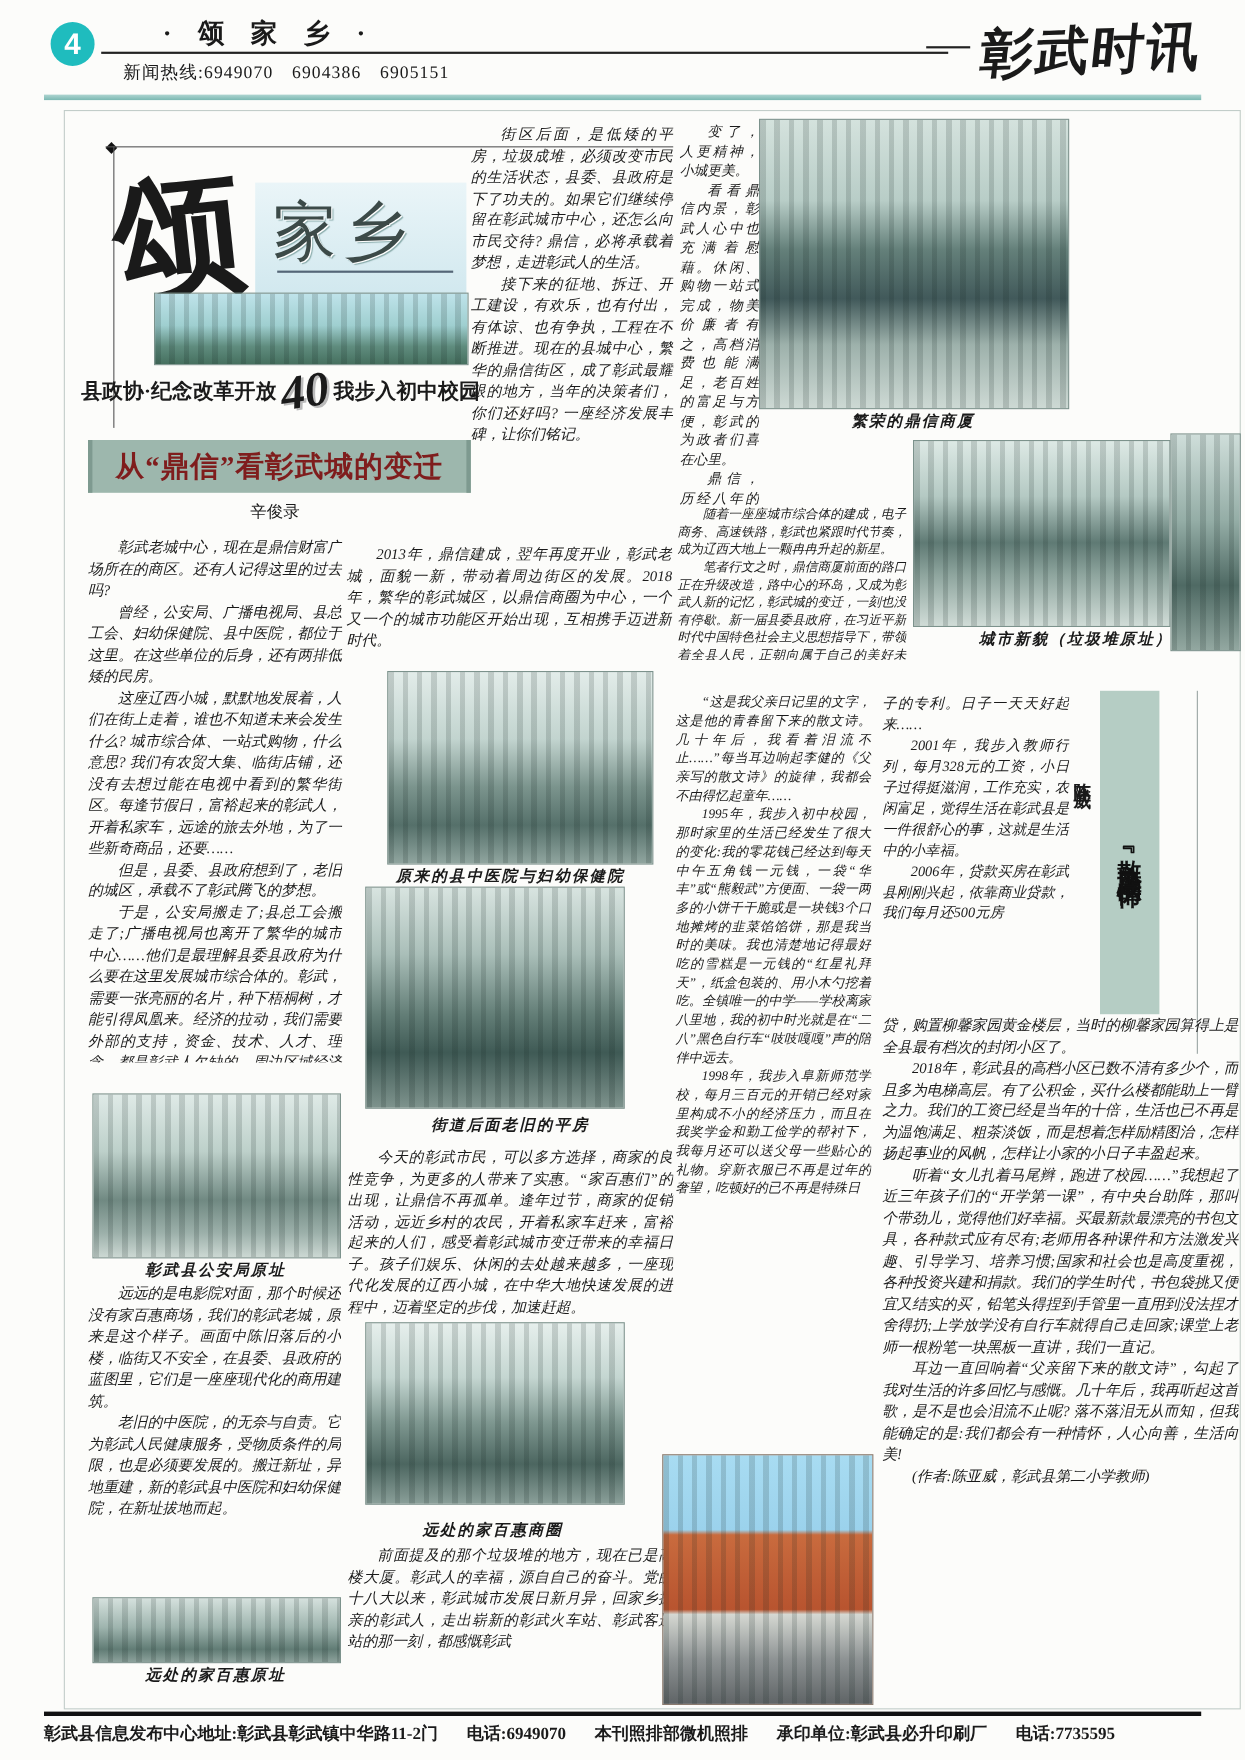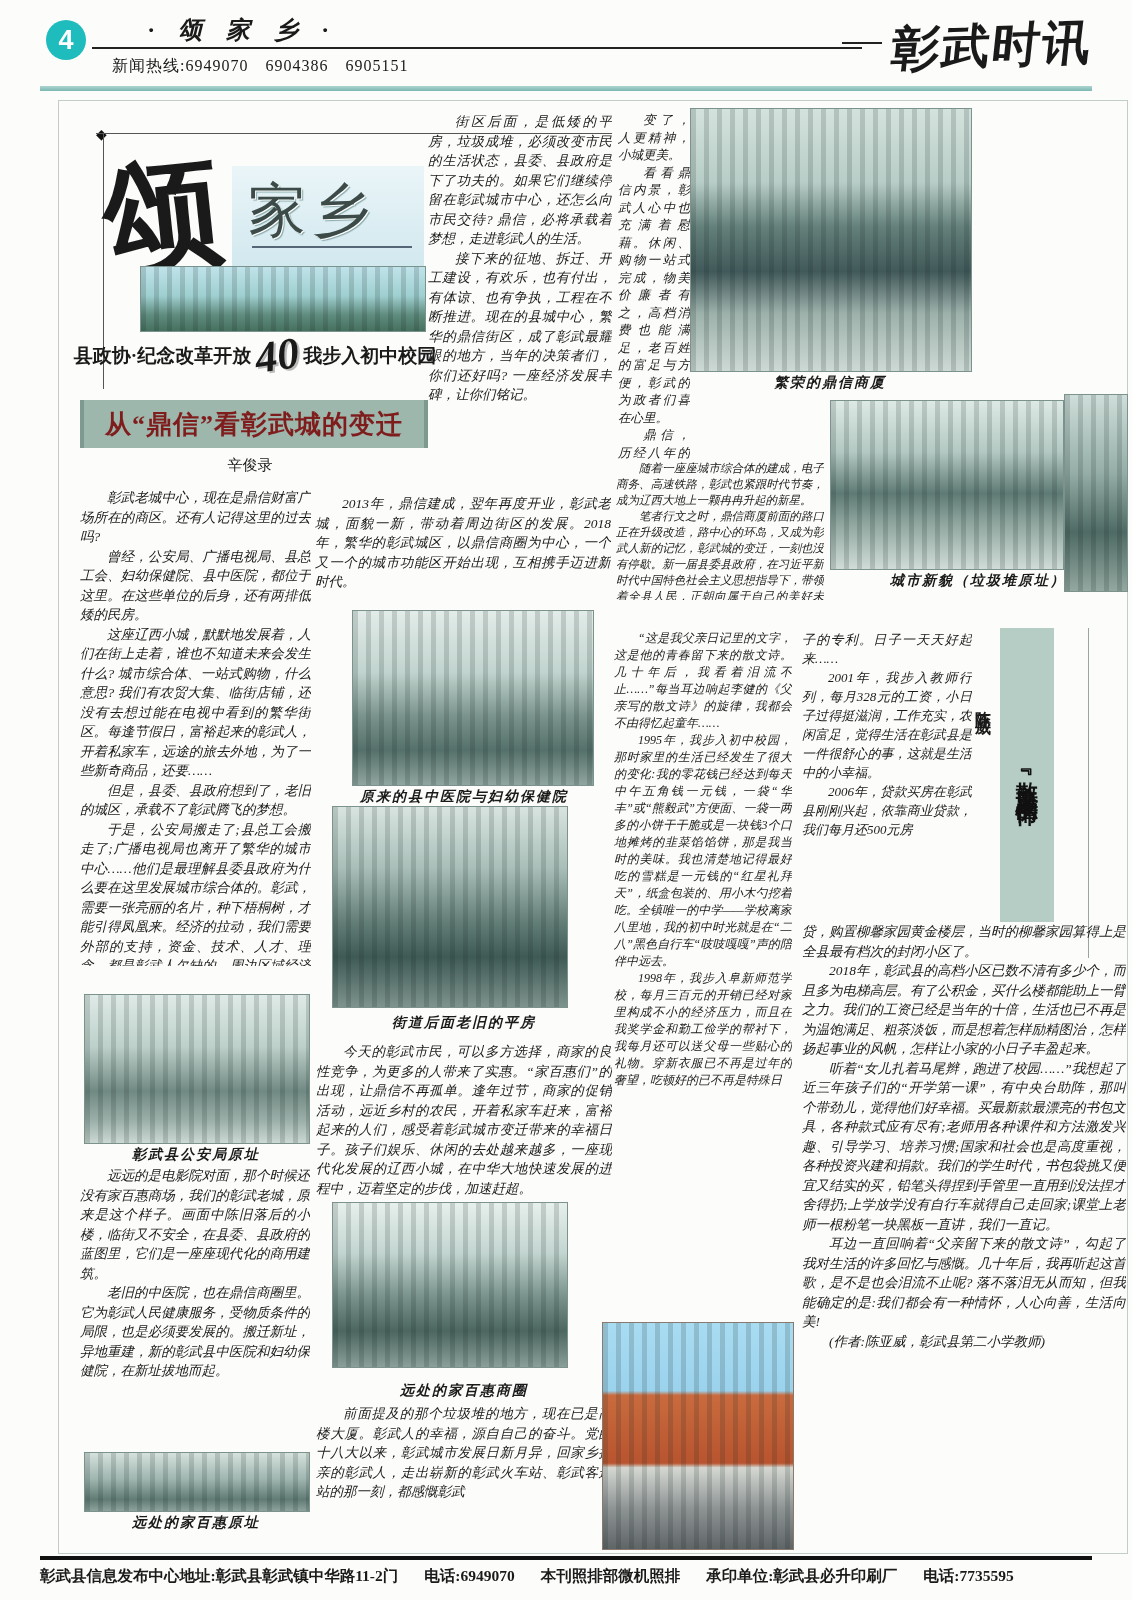--- a/index.html
+++ b/index.html
@@ -9,21 +9,21 @@
     font-family:"Liberation Serif","DejaVu Serif",serif;color:#1a1a1a;
   }
   .abs{position:absolute;}
   
   .pagenum{
     left:46px;top:20px;width:40px;height:40px;border-radius:50%;
     background:#1fbcbe;color:#fff;font-size:27px;font-weight:bold;
     display:flex;align-items:center;justify-content:center;
     font-family:"Liberation Sans",sans-serif;
   }
-  .section-title{left:148px;top:14px;font-size:24px;font-weight:bold;letter-spacing:9px;font-style:italic;}
+  .section-title{left:148px;top:14px;font-size:24px;font-weight:bold;letter-spacing:9px;}
   .hrule1{left:92px;top:47px;width:770px;height:2px;background:#222;}
   .hotline{left:112px;top:56px;font-size:16px;font-weight:normal;letter-spacing:1px;}
   .mast-line{left:842px;top:42px;width:40px;height:2px;background:#222;}
   .masthead{
     left:892px;top:14px;font-size:48px;font-weight:900;letter-spacing:2px;
     transform:skewX(-8deg) rotate(-2deg);font-family:"Liberation Serif",serif;
   }
   .teal-rule{left:40px;top:86px;width:1052px;height:5px;
     background:linear-gradient(180deg,#aed4d0,#7ab8b2);}
   
@@ -87,21 +87,21 @@
     background:linear-gradient(180deg,#e6efec 0%,#c4d6d1 30%,#7e9790 55%,#4c6660 78%,#8a9f99 100%);}
   .ph-jbhold{left:84px;top:1452px;width:224px;height:58px;
     background:linear-gradient(180deg,#d5e1dd 0%,#9fb5af 45%,#617c75 80%,#8da29c 100%);}
   .ph-color{left:602px;top:1322px;width:190px;height:226px;border:1px solid #8a7a6e;
     background:linear-gradient(180deg,#a8dcf2 0%,#9bd2ec 30%,#c96b3e 32%,#b8542f 62%,#d5d8d2 64%,#8e9394 82%,#5f6466 100%);}
   .cap-dingxin{left:690px;top:374px;width:280px;}
   .cap-citynew{left:830px;top:572px;width:296px;}
   .cap-hospital{left:316px;top:788px;width:296px;}
   .cap-shack{left:316px;top:1014px;width:296px;}
   .cap-police{left:84px;top:1146px;width:224px;}
-  .cap-jbhmall{left:316px;top:1382px;width:296px;}
+  .cap-jbhmall{left:300px;top:1382px;width:296px;}
   .cap-jbhold{left:84px;top:1514px;width:224px;}
   .a1-leftx{left:80px;top:1166px;width:230px;height:286px;}
   .a1-midx1{left:316px;top:1042px;width:296px;height:158px;}
   .a1-midx2{left:316px;top:1404px;width:296px;height:142px;}
   
   .foot-rule{left:40px;top:1556px;width:1052px;height:4px;background:#111;}
   .footer{left:40px;top:1566px;width:1052px;display:flex;gap:26px;
     font-size:15.5px;font-weight:bold;white-space:nowrap;}
 </style>
 </head>
@@ -184,21 +184,21 @@
   <div class="abs caption cap-police">彰武县公安局原址</div>
 
   <div class="abs photo ph-jbhmall"></div>
   <div class="abs caption cap-jbhmall">远处的家百惠商圈</div>
 
   <div class="abs photo ph-jbhold"></div>
   <div class="abs caption cap-jbhold">远处的家百惠原址</div>
 
   <div class="abs txt a1-leftx">
     <p>远远的是电影院对面，那个时候还没有家百惠商场，我们的彰武老城，原来是这个样子。画面中陈旧落后的小楼，临街又不安全，在县委、县政府的蓝图里，它们是一座座现代化的商用建筑。</p>
-    <p>老旧的中医院，也在鼎信商圈里。它为彰武人民健康服务，受物质条件的局限，也是必须要发展的。搬迁新址，异地重建，新的彰武县中医院和妇幼保健院，在新址拔地而起。</p>
+    <p>老旧的中医院，的无奈与自责。它为彰武人民健康服务，受物质条件的局限，也是必须要发展的。搬迁新址，异地重建，新的彰武县中医院和妇幼保健院，在新址拔地而起。</p>
   </div>
   <div class="abs txt a1-midx1">
     <p>今天的彰武市民，可以多方选择，商家的良性竞争，为更多的人带来了实惠。“家百惠们”的出现，让鼎信不再孤单。逢年过节，商家的促销活动，远近乡村的农民，开着私家车赶来，富裕起来的人们，感受着彰武城市变迁带来的幸福日子。孩子们娱乐、休闲的去处越来越多，一座现代化发展的辽西小城，在中华大地快速发展的进程中，迈着坚定的步伐，加速赶超。</p>
   </div>
   <div class="abs txt a1-midx2">
     <p>前面提及的那个垃圾堆的地方，现在已是高楼大厦。彰武人的幸福，源自自己的奋斗。党的十八大以来，彰武城市发展日新月异，回家乡探亲的彰武人，走出崭新的彰武火车站、彰武客运站的那一刻，都感慨彰武</p>
   </div>
 
   <div class="abs a2-strip">
     <span class="a2-title">『散文诗』里的情怀</span>

